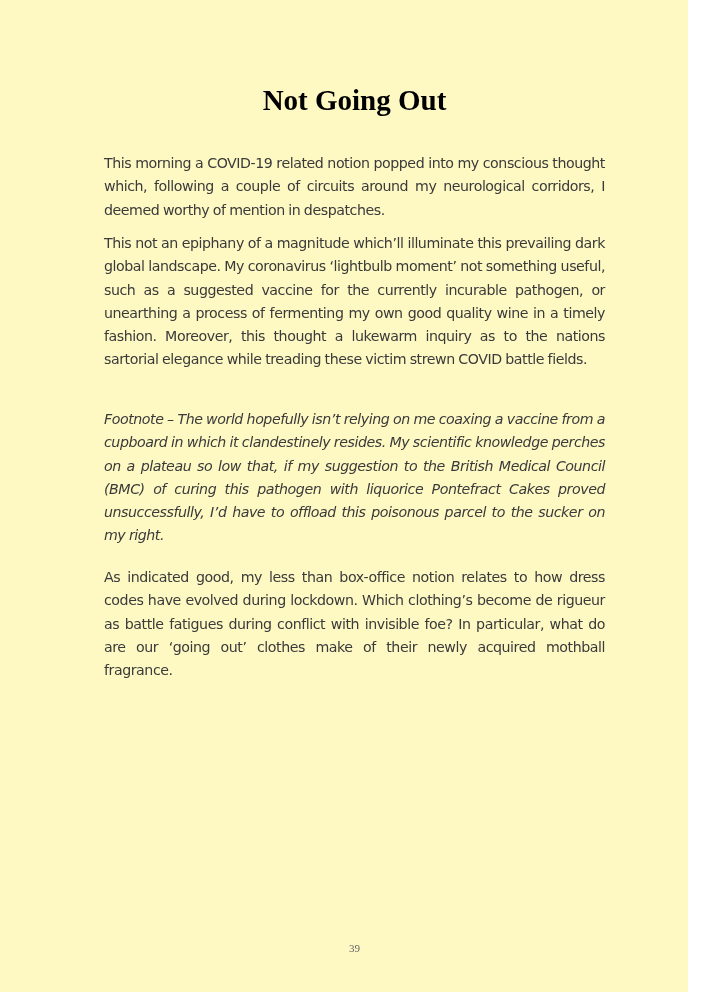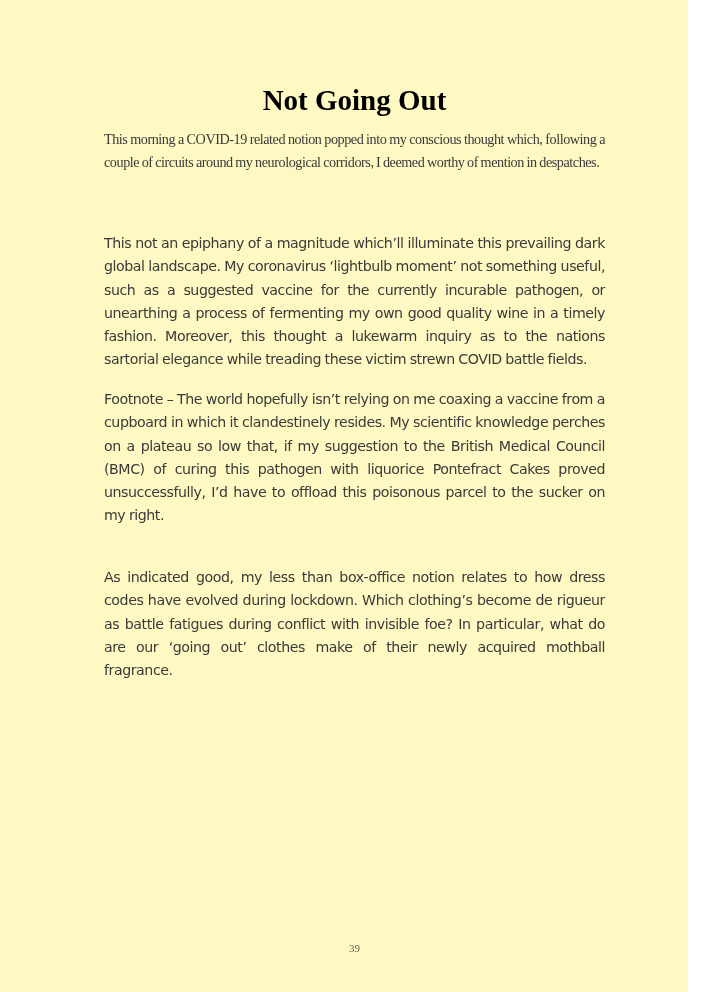--- a/index.html
+++ b/index.html
@@ -34,23 +34,23 @@
       font-family: "DejaVu Sans", sans-serif;
       font-size: 14.2px;
       line-height: 23.3px;
       color: #3a3a3a;
       text-align: justify;
       margin: 0;
       letter-spacing: -0.45px;
       word-spacing: -0.5px;
     }
     .body-text.last-left { text-align-last: left; }
-    .p1 { top: 128px; font-family: Liberation Serif, serif; }
+    .p1 { top: 152px; }
     .p2 { top: 232px; }
-    .p3 { top: 388px; }
+    .p3 { top: 408px; font-style: italic; }
     .p4 { top: 566px; }
     .page-number {
       position: absolute;
       left: 0;
       top: 942px;
       width: 709px;
       text-align: center;
       font-family: "Liberation Serif", serif;
       font-size: 11px;
       color: #666666;

